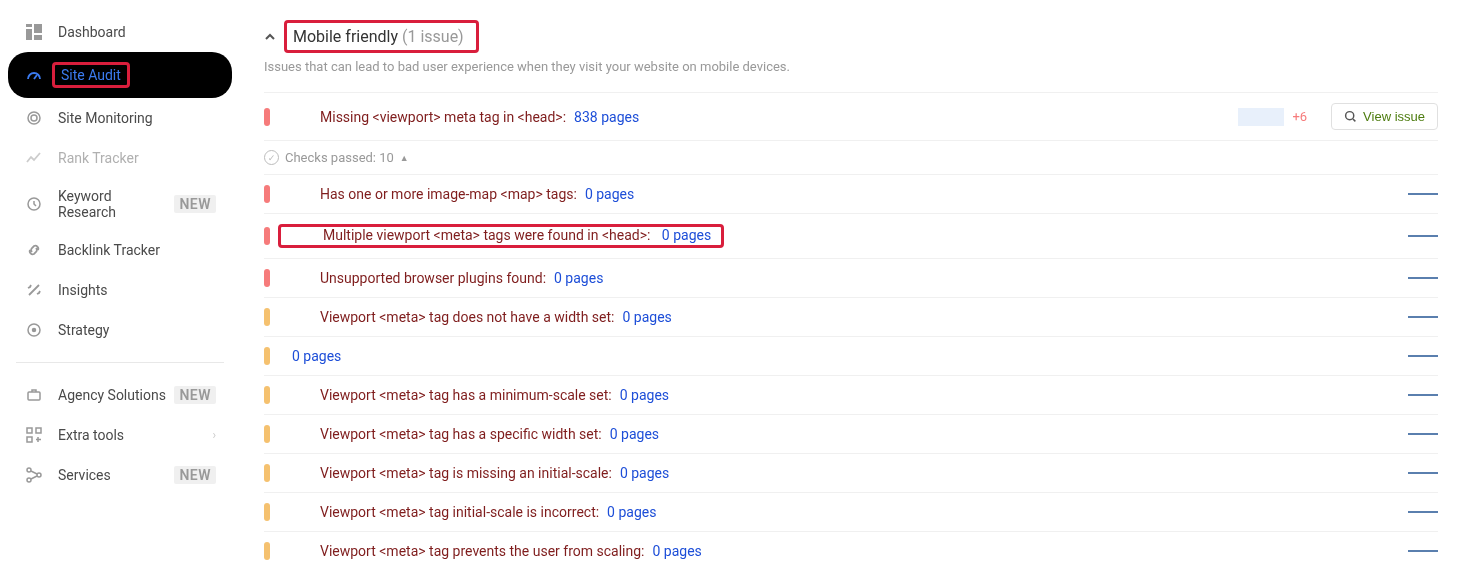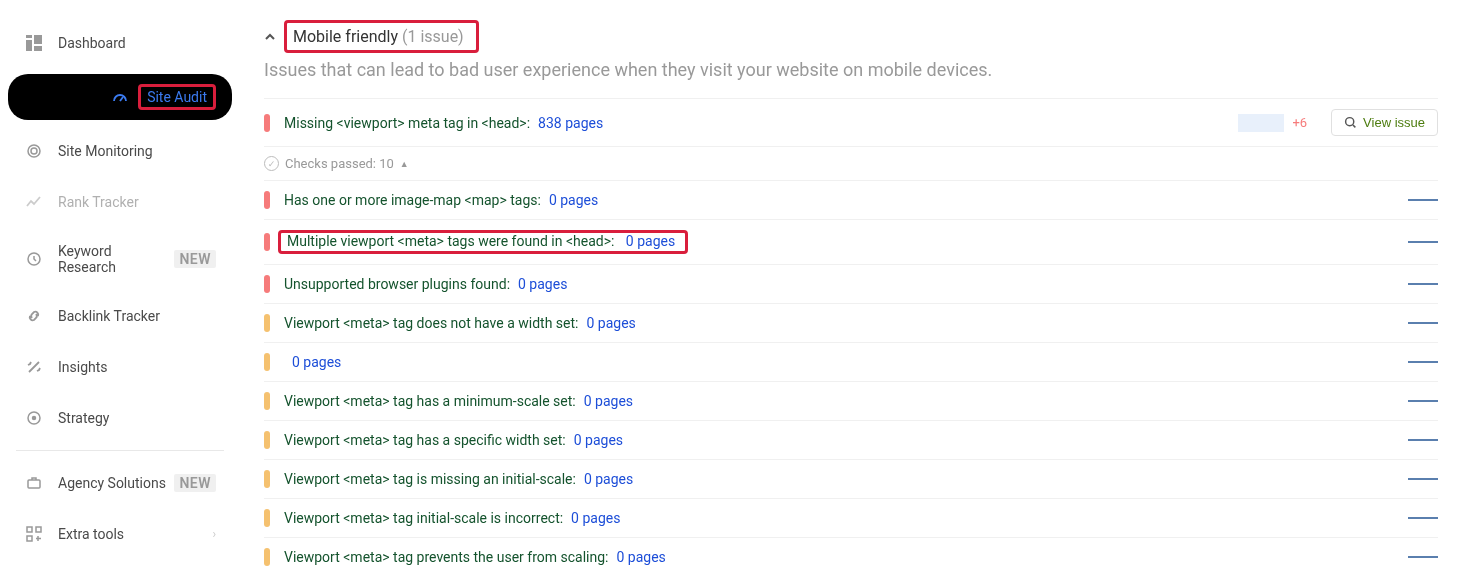--- a/index.html
+++ b/index.html
@@ -1,45 +1,45 @@
 <!DOCTYPE html>
 <html><head>
   <meta charset="utf-8">
   <style>
     * { margin: 0; padding: 0; box-sizing: border-box; }
     body { font-family: -apple-system, BlinkMacSystemFont, 'Segoe UI', Roboto, sans-serif; background: #fff; color: #333; display: flex; height: 567px; width: 1470px; overflow: hidden; }
     
     .sidebar { width: 240px; padding: 12px 0; }
-    .sidebar-item { display: flex; align-items: center; padding: 10px 16px; font-size: 14px; color: #4a4a4a; cursor: pointer; border-radius: 20px; margin: 11px 8px; justify-content: flex-end; }
+    .sidebar-item { display: flex; align-items: center; padding: 10px 16px; font-size: 14px; color: #4a4a4a; cursor: pointer; border-radius: 20px; margin: 0 8px; }
     .sidebar-item.active { background: #000000; color: #3b7bf0; }
     .sidebar-item .icon { width: 20px; height: 20px; margin-right: 14px; display: flex; align-items: center; justify-content: center; color: #999; }
     .sidebar-item.active .icon { color: #3b7bf0; }
     .sidebar-item.disabled { color: #b0b0b0; }
     .sidebar-item.disabled .icon { color: #ccc; }
     .sidebar-item .label { flex: 1; }
     .badge-new { font-size: 14px; background: #f0f0f0; color: #999; padding: 1px 5px; border-radius: 2px; margin-left: 6px; font-weight: 600; letter-spacing: 0.5px; }
     .chevron-right { font-size: 12px; color: #ccc; }
     .divider { height: 1px; background: #e8e8e8; margin: 12px 16px; }
     
     .highlight-box { border: 3px solid #d91e3c; border-radius: 4px; }
     .sidebar-item .label-wrap.highlight-box { padding: 2px 6px; margin-left: -6px; }
     
     .main { flex: 1; padding: 20px 32px 20px 24px; overflow-y: auto; }
     .section-header { display: flex; align-items: center; gap: 8px; margin-bottom: 6px; }
     .section-title { font-size: 16px; color: #333; }
     .section-title .issue-count { color: #999; }
     .section-title-wrap { padding: 4px 12px 4px 6px; display: inline-block; }
-    .section-desc { font-size: 18px; color: #999; margin-bottom: 18px; }
+    .section-desc { font-size: 13px; color: #999; margin-bottom: 18px; }
     
     .issue-row { display: flex; align-items: center; padding: 10px 0; border-bottom: 1px solid #f0f0f0; font-size: 14px; }
     .issue-row.first-row { border-top: 1px solid #f0f0f0; }
     .severity { width: 6px; height: 18px; border-radius: 4px; margin-right: 14px; flex-shrink: 0; }
     .severity.red { background: #f67b7b; }
     .severity.orange { background: #f5c16f; }
-    .issue-label { color: #14532d; }
+    .issue-label { color: #7f1d1d; margin-left: 36px; }
     .issue-pages { color: #1d4ed8; margin-left: 8px; }
     .issue-label-wrap { padding: 0px 10px 2px 6px; margin-left: -6px; display: inline-block; }
     
     .spacer { flex: 1; }
     .sparkline { width: 46px; height: 18px; background: #e8f0fb; margin-right: 8px; }
     .plus-count { font-size: 13px; color: #f67b7b; margin-right: 24px; }
     .view-issue { font-size: 13px; color: #4d7c0f; background: #fff; border: 1px solid #e0e0e0; border-radius: 4px; padding: 5px 12px; display: flex; align-items: center; gap: 6px; cursor: pointer; }
     .flat-line { width: 30px; height: 2px; background: #5a7fae; margin-left: 12px; }
     
     .checks-passed { display: flex; align-items: center; gap: 6px; font-size: 13px; color: #999; padding: 9px 0; }

